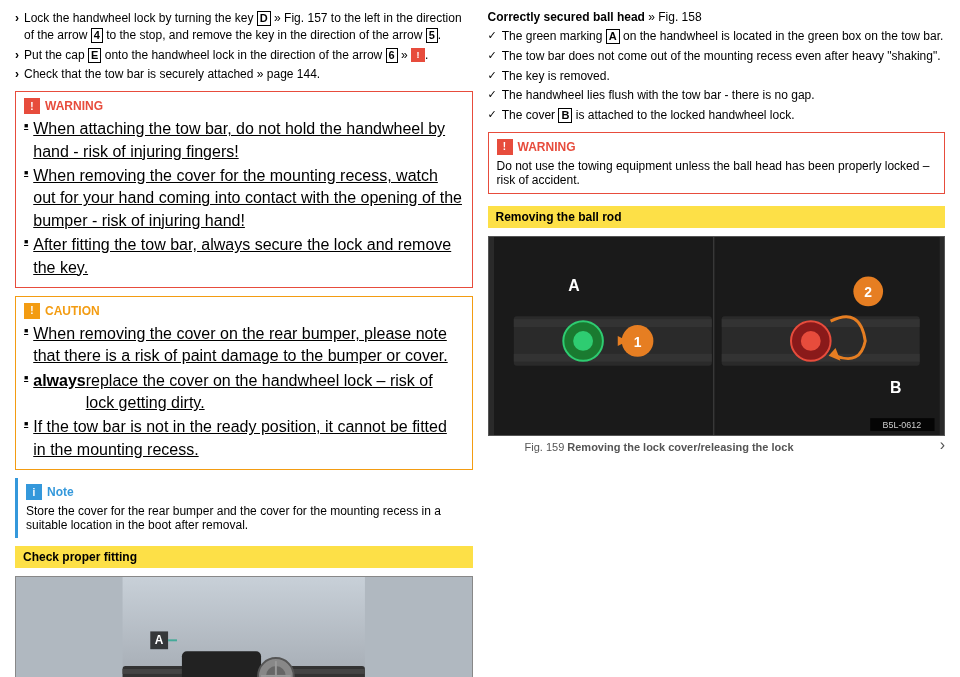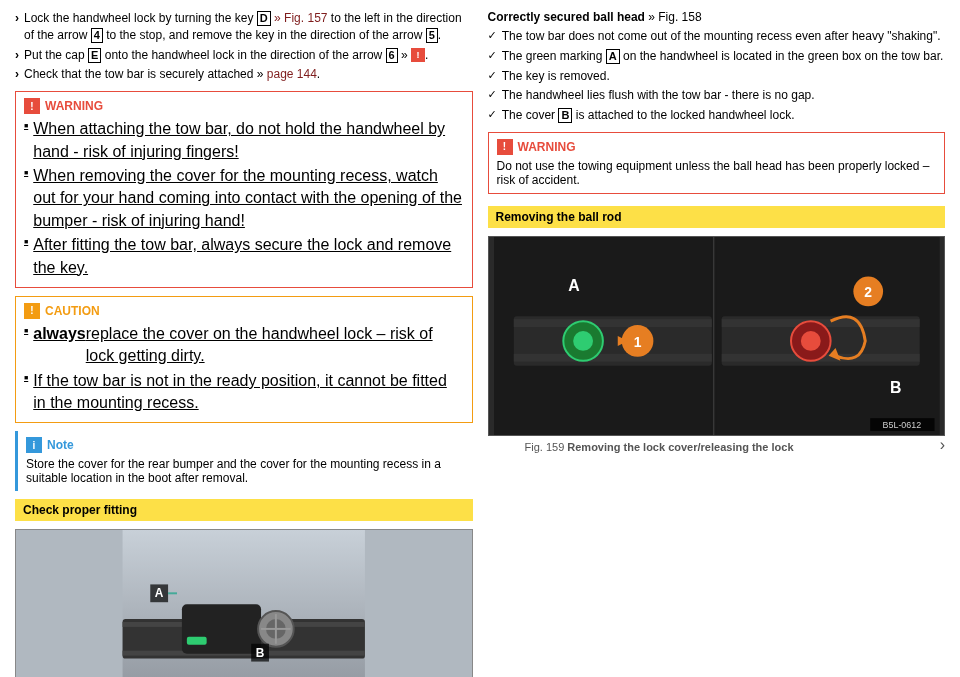--- a/index.html
+++ b/index.html
@@ -50,21 +50,21 @@
     }
     .box-label {
       display: inline-block;
       border: 1px solid #000;
       padding: 0 2px;
       font-size: 11px;
       font-weight: bold;
       line-height: 1.2;
     }
     .link-ref {
-      color: #7f1d1d;
+      color: #000000;
       text-decoration: none;
       font-size: 12px;
     }
     .warning-box {
       background: #fff;
       border: 1px solid #e74c3c;
       margin: 8px 0;
       padding: 6px 8px;
     }
     .warning-box .header {
@@ -256,20 +256,23 @@
           <span>After fitting the tow bar, always secure the lock and remove the key.</span>
         </div>
       </div>
 
       <div class="caution-box">
         <div class="header">
           <span class="caution-icon">!</span>
           <span>CAUTION</span>
         </div>
         <div class="bullet-item">
+          <span>When removing the cover on the rear bumper, please note that there is a risk of paint damage to the bumper or cover.</span>
+        </div>
+        <div class="bullet-item">
             <span class="bold">always</span>
             <span> replace the cover on the handwheel lock – risk of lock getting dirty.</span>
         </div>
         <div class="bullet-item">
           <span>If the tow bar is not in the ready position, it cannot be fitted in the mounting recess.</span>
         </div>
       </div>
 
       <div class="note-box">
         <div class="header">
@@ -332,24 +335,24 @@
 
     <div class="right-col">
 
       <div>
         <p style="font-size:12px; margin-bottom:4px;">
           <strong>Correctly secured ball head</strong>
           <span> » Fig. 158</span>
         </p>
 
         <div class="check-item">
+          <span>The green marking <span class="box-label">A</span> on the handwheel is located in the green box on the tow bar.</span>
+        </div>
+        <div class="check-item">
           <span>The tow bar does not come out of the mounting recess even after heavy "shaking".</span>
-        </div>
-        <div class="check-item">
-          <span>The green marking <span class="box-label">A</span> on the handwheel is located in the green box on the tow bar.</span>
         </div>
         <div class="check-item">
           <span>The key is removed.</span>
         </div>
         <div class="check-item">
           <span>The handwheel lies flush with the tow bar - there is no gap.</span>
         </div>
         <div class="check-item">
           <span>The cover <span class="box-label">B</span> is attached to the locked handwheel lock.</span>
         </div>

